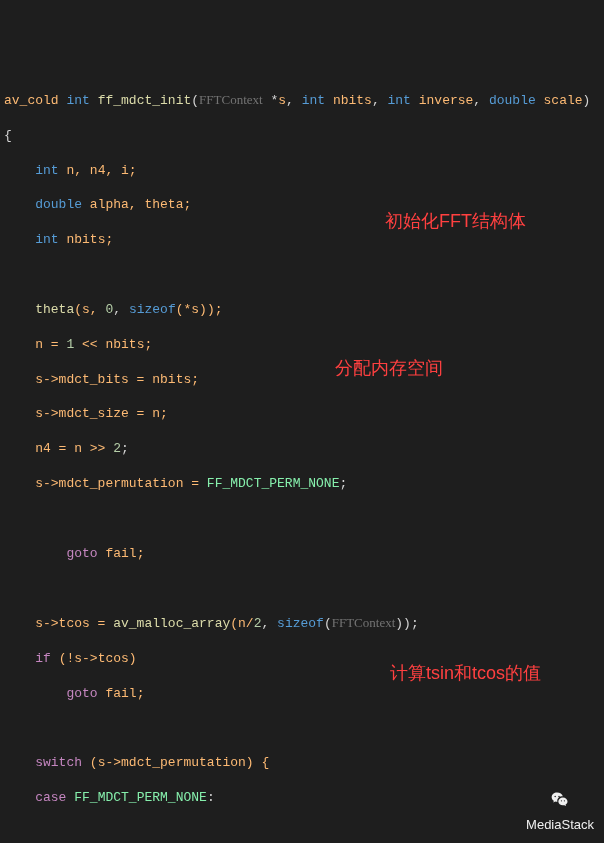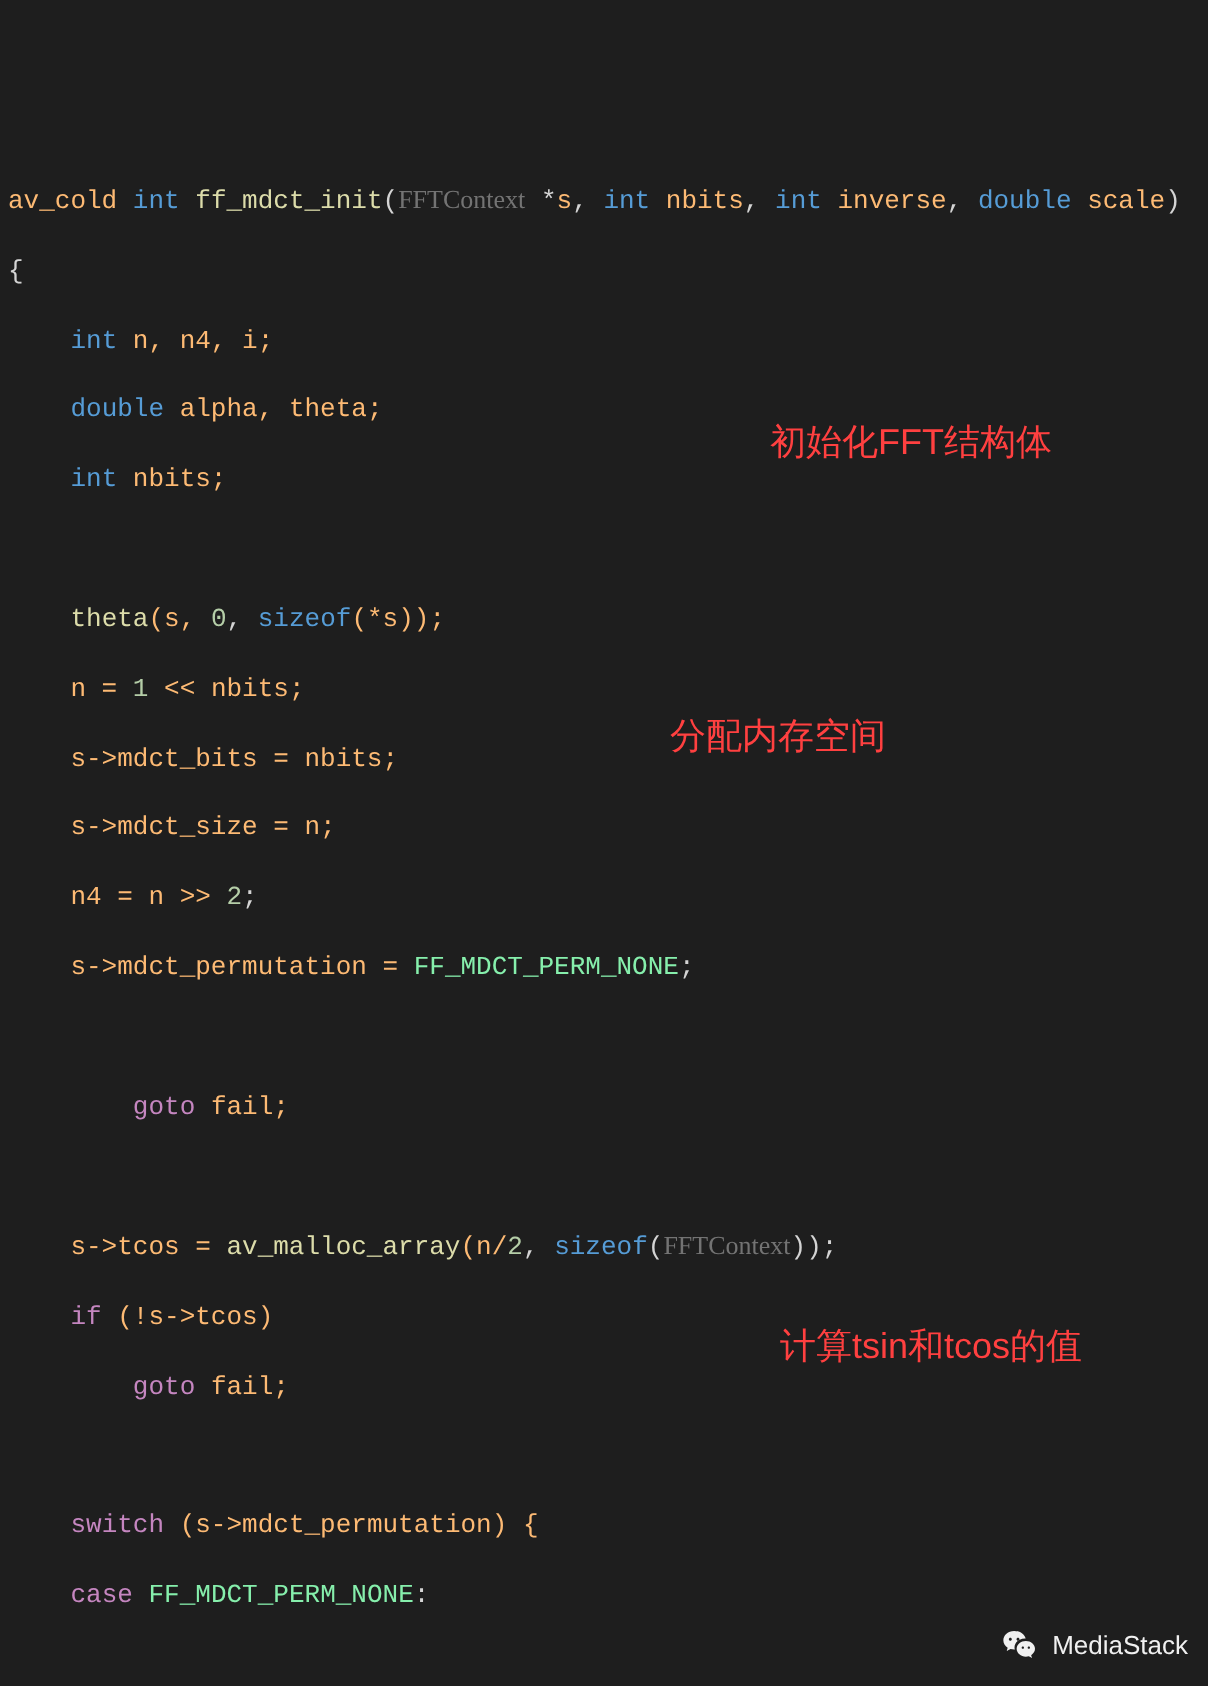--- a/index.html
+++ b/index.html
@@ -36,20 +36,21 @@
   .watermark {
     position: absolute;
     right: 10px;
     bottom: 10px;
     color: #f0f0f0;
     font-family: "Microsoft YaHei", sans-serif;
     font-size: 13px;
     display: flex;
     align-items: center;
     gap: 6px;
+    flex-direction: column;
   }
   .watermark .wm-icon {
     width: 20px;
     height: 20px;
     fill: #f0f0f0;
   }
 </style>
 </head>
 <body>
 

